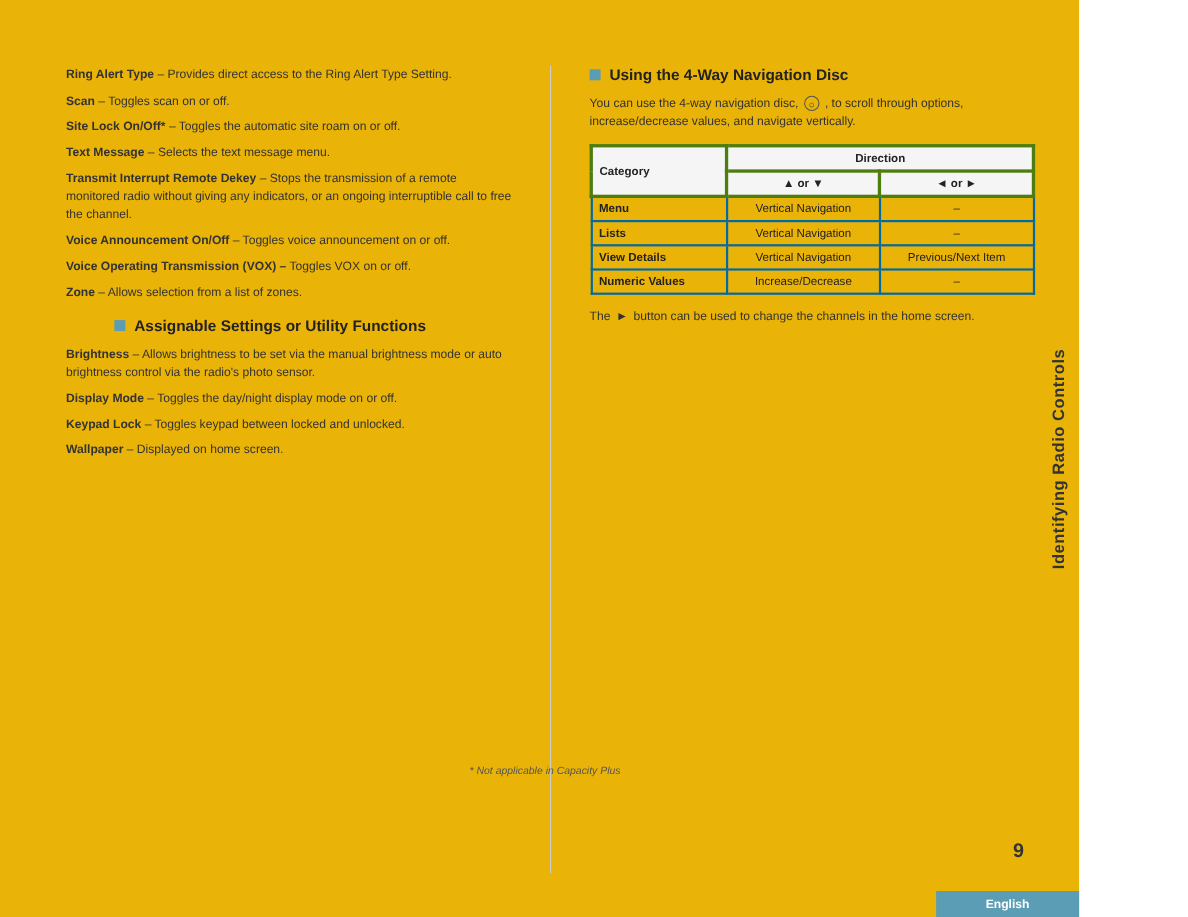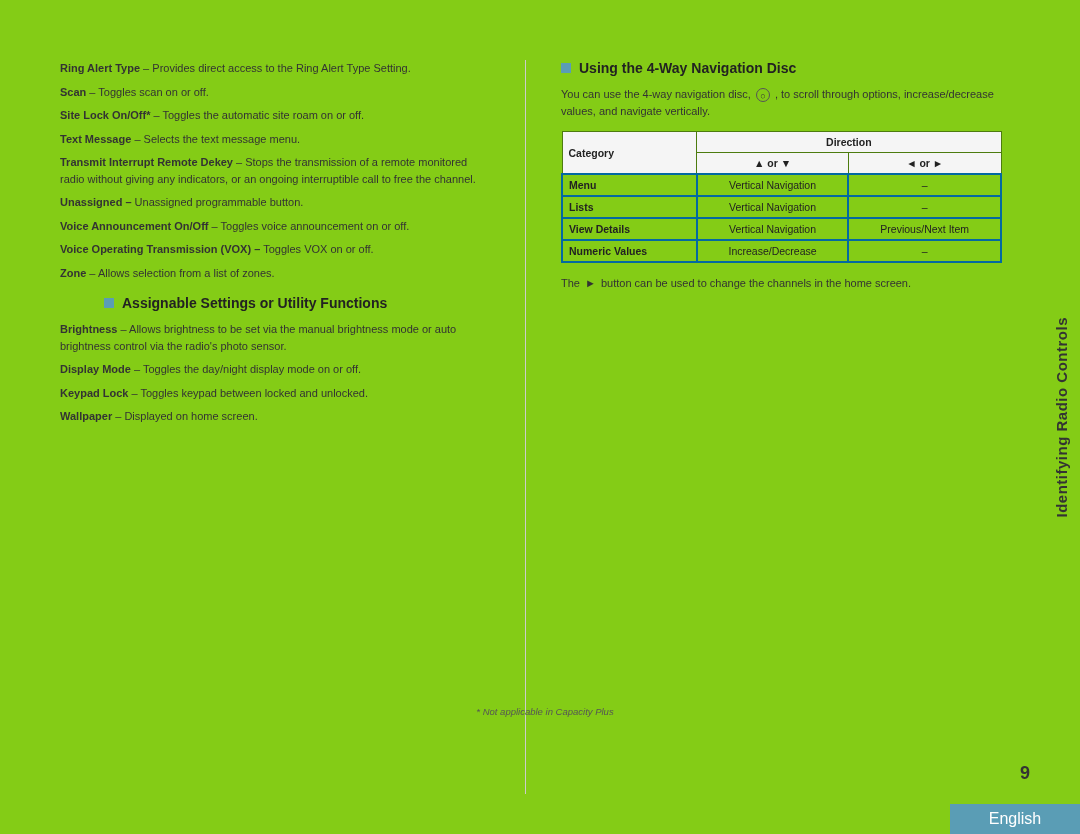--- a/index.html
+++ b/index.html
@@ -7,23 +7,23 @@
       width: 1080px;
       height: 834px;
       background: #ffffff;
       font-family: Arial, Helvetica, sans-serif;
       font-size: 11px;
       color: #222;
       overflow: hidden;
     }
 
     .page-container {
-      width: 1080px;
+      width: 981px;
       height: 834px;
-      background: #84cc16;
+      background: #eab308;
       position: relative;
       display: flex;
     }
 
     
     .side-tab {
       position: absolute;
       right: 0;
       top: 0;
       width: 38px;
@@ -44,22 +44,22 @@
       white-space: nowrap;
     }
 
     
     .english-badge {
       position: absolute;
       bottom: 0;
       right: 0;
       background: #5a9db5;
       color: #fff;
-      font-size: 16px;
-      font-weight: normal;
+      font-size: 11px;
+      font-weight: bold;
       padding: 6px 18px;
       width: 130px;
       text-align: center;
       margin-left: 12px;
     }
 
     
     .page-number {
       position: absolute;
       bottom: 50px;
@@ -125,21 +125,21 @@
 
     
     .nav-table {
       width: 100%;
       border-collapse: collapse;
       margin: 12px 0;
       font-size: 10.5px;
     }
 
     .nav-table th {
-      border: 1px solid #4d7c0f;
+      border: 3px solid #4d7c0f;
       padding: 4px 8px;
       text-align: center;
       font-weight: bold;
       background: #f5f5f5;
     }
 
     .nav-table td {
       border: 2px solid #0369a1;
       padding: 4px 8px;
       text-align: center;
@@ -181,23 +181,20 @@
         <span class="para-bold">Scan</span><span> – Toggles scan on or off.</span>
       </div>
       <div class="para">
         <span class="para-bold">Site Lock On/Off*</span><span> – Toggles the automatic site roam on or off.</span>
       </div>
       <div class="para">
         <span class="para-bold">Text Message</span><span> – Selects the text message menu.</span>
       </div>
       <div class="para">
         <span class="para-bold">Transmit Interrupt Remote Dekey</span><span> – Stops the transmission of a remote monitored radio without giving any indicators, or an ongoing interruptible call to free the channel.</span>
-      </div>
-      <div class="para">
-        <span class="para-bold">Unassigned –</span><span> Unassigned programmable button.</span>
       </div>
       <div class="para">
         <span class="para-bold">Voice Announcement On/Off</span><span> – Toggles voice announcement on or off.</span>
       </div>
       <div class="para">
         <span class="para-bold">Voice Operating Transmission (VOX) –</span><span> Toggles VOX on or off.</span>
       </div>
       <div class="para">
         <span class="para-bold">Zone</span><span> – Allows selection from a list of zones.</span>
       </div>
@@ -281,17 +278,17 @@
 
     </div>
   </div>
 
   <div class="side-tab">
     <span class="side-tab-text">Identifying Radio Controls</span>
   </div>
 
   <div class="page-number">9</div>
 
-  <div class="footnote" style="position:absolute; bottom:117px; left:60px; right:50px;">* Not applicable in Capacity Plus</div>
+  <div class="footnote" style="position:absolute; bottom:127px; left:60px; right:50px;">* Not applicable in Capacity Plus</div>
 
   <div class="english-badge">English</div>
 
 </div>
 
 </body></html>

